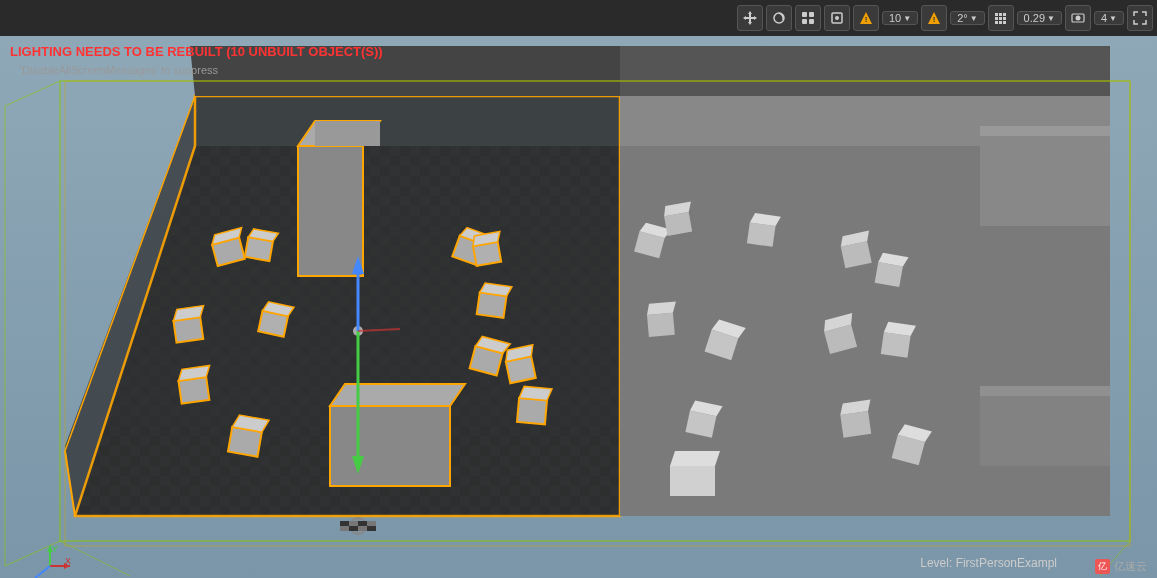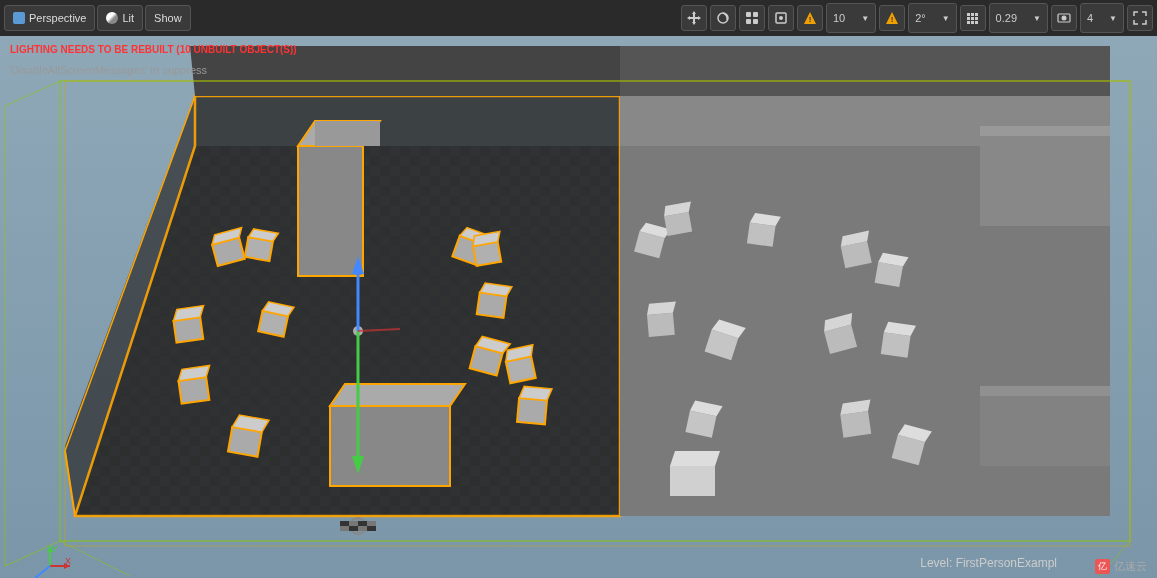--- a/index.html
+++ b/index.html
@@ -74,56 +74,56 @@
       justify-content: center;
       cursor: pointer;
       font-size: 12px;
     }
 
     .toolbar-num-btn {
       background: #3a3a3a;
       border: 1px solid #555;
       border-radius: 3px;
       color: #ccc;
-      height: 30px;
+      height: 14px;
       padding: 0 6px;
       display: flex;
       align-items: center;
       cursor: pointer;
       font-size: 11px;
-      gap: 16px;
+      gap: 2px;
     }
 
     
     #viewport {
       position: absolute;
       top: 36px;
       left: 0;
       right: 0;
       bottom: 0;
       background: #8fa8b8;
       overflow: hidden;
     }
 
     
     .warning-text {
       position: absolute;
       top: 8px;
       left: 10px;
       color: #ff3333;
-      font-size: 10px;
+      font-size: 13px;
       font-weight: bold;
       text-transform: uppercase;
       z-index: 50;
     }
 
     .suppress-text {
       position: absolute;
       top: 28px;
-      left: 9px;
+      left: 20px;
       color: #999;
       font-size: 11px;
       z-index: 50;
     }
 
     
     .level-name {
       position: absolute;
       bottom: 8px;
       right: 100px;
@@ -160,33 +160,20 @@
       top: 0;
       left: 0;
       width: 100%;
       height: 100%;
     }
   </style>
 </head>
 <body>
 
 <div id="toolbar">
-  <div class="toolbar-left">
-    <div class="toolbar-btn">
-      <span class="icon-check"></span>
-      <span>Perspective</span>
-    </div>
-    <div class="toolbar-btn">
-      <span style="width:12px;height:12px;background:linear-gradient(135deg,#fff 40%,#888 60%);border-radius:50%;display:inline-block;"></span>
-      <span>Lit</span>
-    </div>
-    <div class="toolbar-btn">
-      <span>Show</span>
-    </div>
-  </div>
 
   <div class="toolbar-right">
 
     <div class="toolbar-icon-btn" title="Translate">
       <svg width="14" height="14" viewBox="0 0 14 14" fill="#ccc">
         <rect x="2" y="6" width="10" height="2"></rect>
         <rect x="6" y="2" width="2" height="10"></rect>
         <polygon points="7,0 9,3 5,3"></polygon>
         <polygon points="7,14 9,11 5,11"></polygon>
         <polygon points="0,7 3,5 3,9"></polygon>

